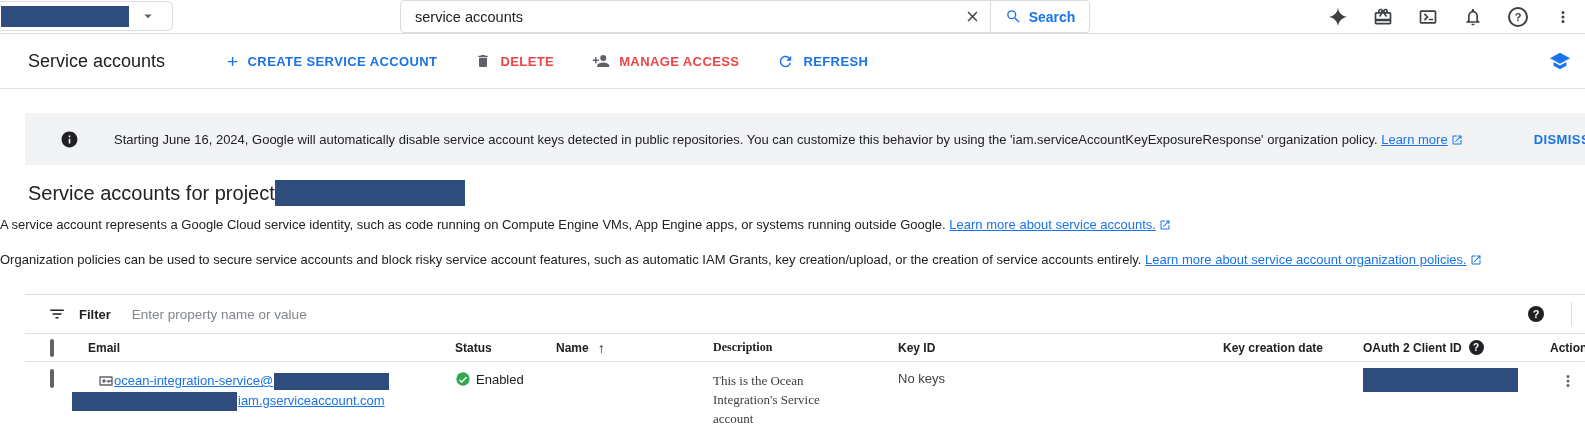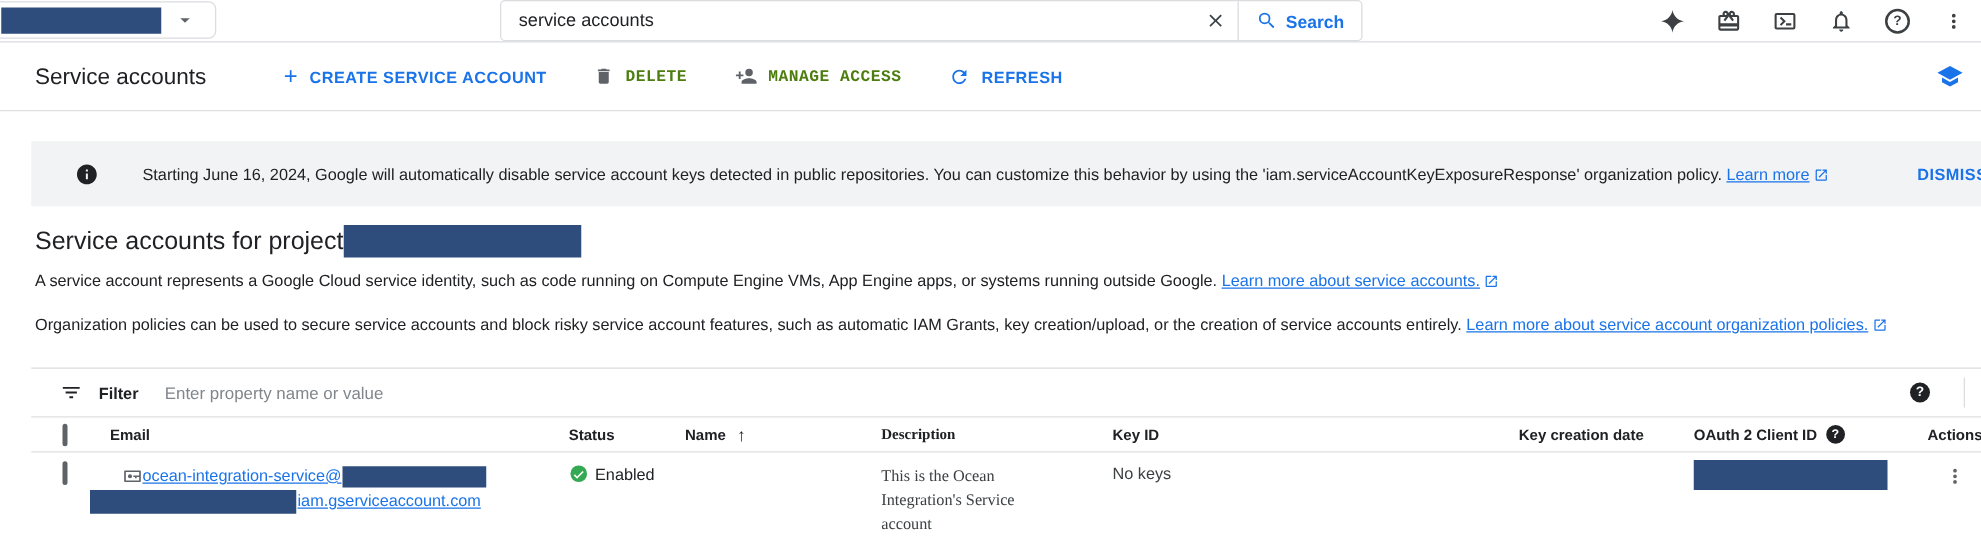--- a/index.html
+++ b/index.html
@@ -31,38 +31,38 @@
     display:flex; align-items:center; justify-content:center;
     font-size:11px; font-weight:bold; color:#3c4043; }
 
   
   .toolbar { height:55px; border-bottom:1px solid #e0e0e0; display:flex; align-items:center;
     padding:0 14px 0 28px; background:#fff; }
   .toolbar-title { font-size:18px; color:#202124; margin-right:62px; }
   .tb-btn { display:flex; align-items:center; gap:9px; font-size:13px; font-weight:bold;
     letter-spacing:.4px; margin-right:38px; cursor:pointer; white-space:nowrap; }
   .tb-blue { color:#1a73e8; }
-  .tb-gray { color:#4d7c0f;font-family:Liberation Mono, monospace; }
+  .tb-gray { color:#ef4444; }
   .tb-plus { font-size:19px; font-weight:normal; line-height:1; }
   .toolbar-spacer { flex:1; }
 
   
   .banner { margin:24px -65px 0 25px; height:52px; background:#f1f3f4;
     display:flex; align-items:center; padding-left:35px; font-size:13px; }
   .banner-text { margin-left:35px; }
   .text-link { color:#1a73e8; text-decoration:underline; cursor:pointer; }
   .ext-icon { display:inline-block; vertical-align:-2px; margin-left:3px; }
   .banner-dismiss { margin-left:auto; padding-right:60px; color:#1a73e8; font-weight:bold;
     font-size:13px; letter-spacing:.4px; white-space:nowrap; cursor:pointer; }
 
   
   .heading-row { margin:14px 0 0 28px; display:flex; align-items:center; 
     font-size:20px; height:28px; }
   .heading-redaction { width:190px; height:26px; }
-  .para { padding-left:28px; font-size:13px; color:#202124; }
+  .para { font-size:13px; color:#202124; }
   .para-1 { margin-top:10px; }
   .para-2 { margin-top:20px; }
 
   
   .table-area { margin:27px 0 0 25px; }
   .filter-row { height:39px; display:flex; align-items:center; border-top:1px solid #dadce0;
     padding-left:23px; }
   .filter-label { font-weight:bold; font-size:13px; margin-left:13px; }
   .filter-input { flex:1; margin-left:21px; border:none; outline:none;
     font-family:"Liberation Sans",sans-serif; font-size:13.5px; color:#202124; }
@@ -72,21 +72,21 @@
     flex:none; cursor:pointer; }
   .filter-help { margin-right:27px; }
   .filter-end-divider { width:1px; height:24px; background:#dadce0; margin-right:13px; }
 
   .header-row { display:flex; align-items:center; height:29px;
     border-top:1px solid #e0e0e0; border-bottom:1px solid #e0e0e0;
     font-size:12px; font-weight:bold; color:#202124; }
   .col-check { width:63px; padding-left:25px; flex:none; }
   .col-email { width:367px; flex:none; }
   .col-status { width:93px; flex:none; }
-  .col-name { width:157px; flex:none; display:flex; align-items:center; gap:9px; }
+  .col-name { width:157px; flex:none; display:flex; align-items:center; gap:9px;margin-left:8px; }
   .col-desc { width:185px; flex:none;font-family:Liberation Serif, serif; }
   .col-keyid { width:325px; flex:none; }
   .col-kcd { width:140px; flex:none; }
   .col-oauth { width:187px; flex:none; display:flex; align-items:center; gap:7px; }
   .col-actions { flex:1; display:flex; justify-content:flex-end; padding-right:16px; }
   .sort-arrow { font-size:14px; font-weight:normal; cursor:pointer; }
   .oauth-help { width:15px; height:15px; font-size:10px; }
   .cbx { width:16px; height:16px; border:2px solid #5f6368; border-radius:2px; background:#fff; cursor:pointer; }
 
   .data-row { display:flex; align-items:flex-start; padding-top:9px; height:75px;

